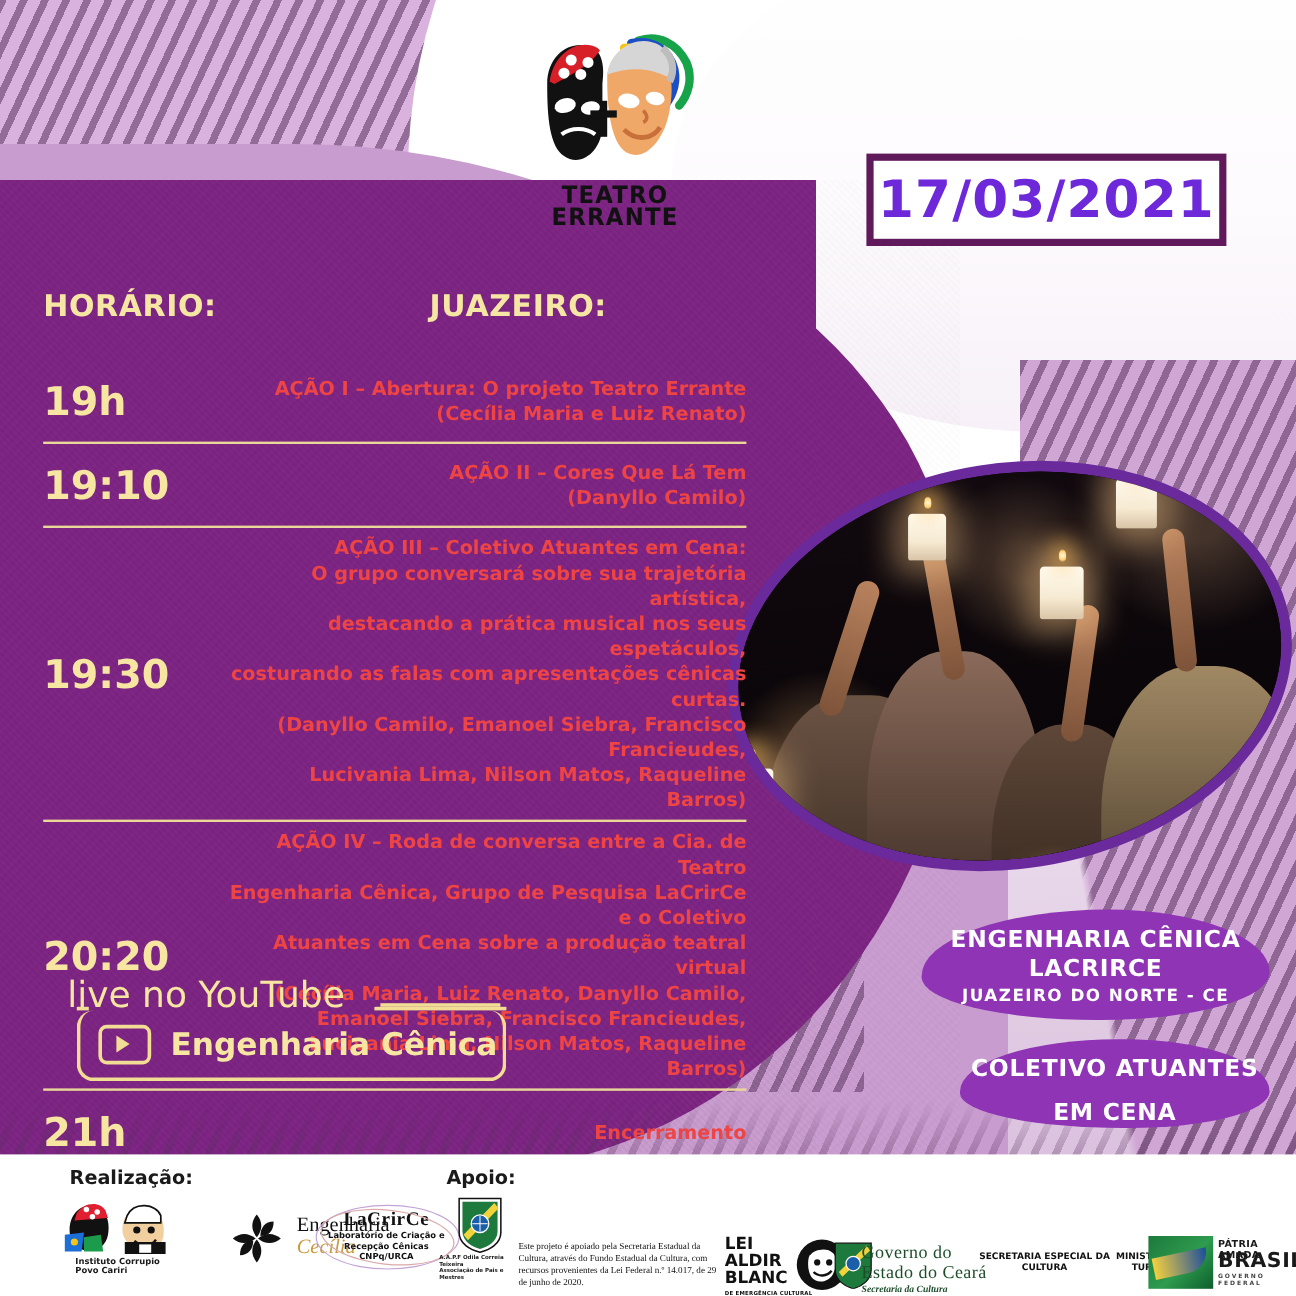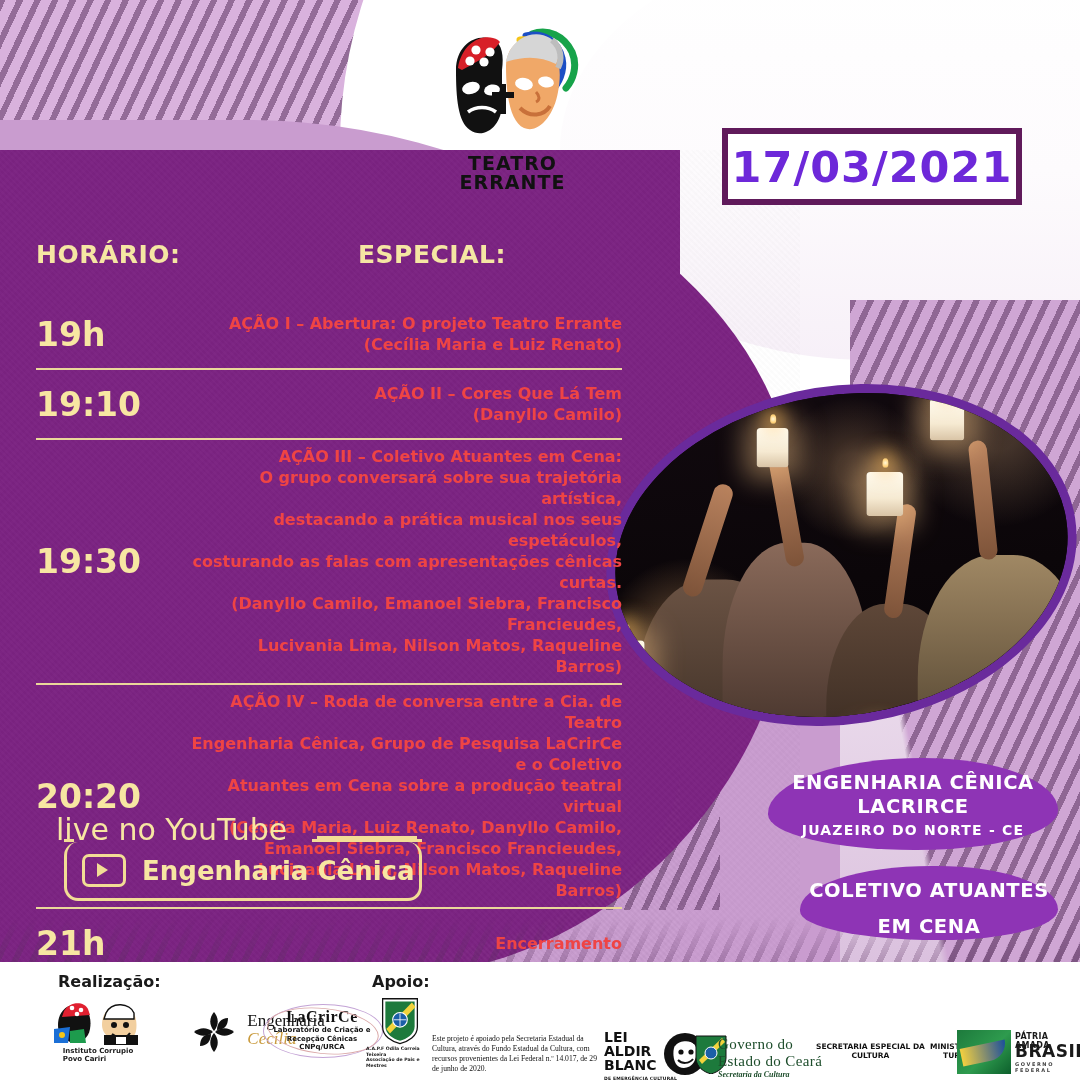--- a/index.html
+++ b/index.html
@@ -296,21 +296,21 @@
       <div>ERRANTE</div>
     </div>
   </div>
 
   <div class="date-band">
     <span>17/03/2021</span>
   </div>
 
   <div class="hdr-row">
     <div class="hdr-time">HORÁRIO:</div>
-    <div class="hdr-act">ESPECIAL:</div>
+    <div class="hdr-act">JUAZEIRO:</div>
   </div>
 
   <div class="sched">
     <div class="row">
       <div class="time">19h</div>
       <div class="act">AÇÃO I – Abertura: O projeto Teatro Errante
 (Cecília Maria e Luiz Renato)</div>
     </div>
     <div class="rule"></div>
     <div class="row">

